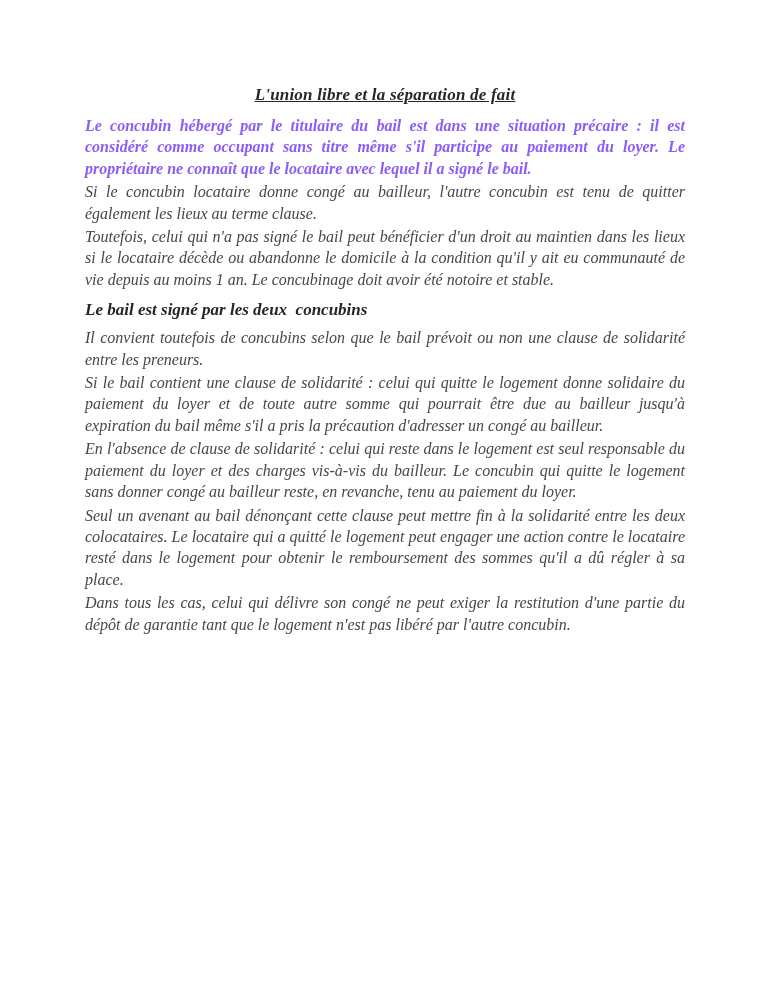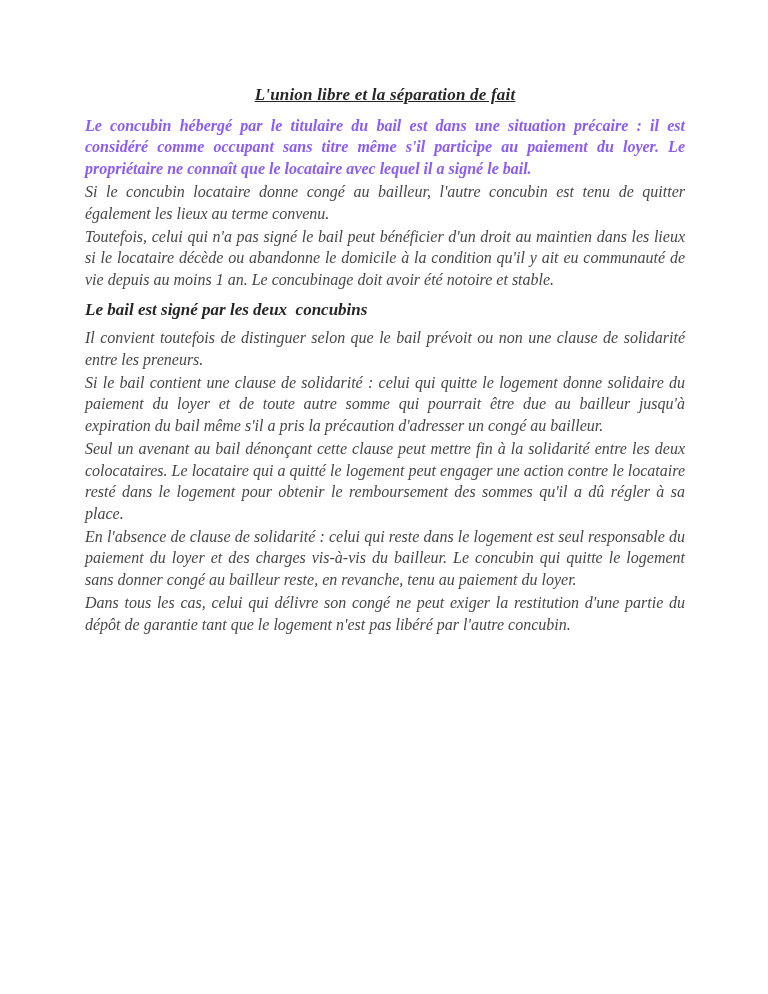--- a/index.html
+++ b/index.html
@@ -60,26 +60,26 @@
 </style>
 </head>
 <body>
 
 <div class="page">
 
   <h1 class="doc-title">L'union libre et la séparation de fait</h1>
 
   <section class="section">
     <p class="para lead">Le concubin hébergé par le titulaire du bail est dans une situation précaire : il est considéré comme occupant sans titre même s'il participe au paiement du loyer. Le propriétaire ne connaît que le locataire avec lequel il a signé le bail.</p>
-    <p class="para">Si le concubin locataire donne congé au bailleur, l'autre concubin est tenu de quitter également les lieux au terme convenu.</p>
+    <p class="para">Si le concubin locataire donne congé au bailleur, l'autre concubin est tenu de quitter également les lieux au terme clause.</p>
     <p class="para">Toutefois, celui qui n'a pas signé le bail peut bénéficier d'un droit au maintien dans les lieux si le locataire décède ou abandonne le domicile à la condition qu'il y ait eu communauté de vie depuis au moins 1 an. Le concubinage doit avoir été notoire et stable.</p>
   </section>
 
   <section class="section">
     <h2 class="section-heading">Le bail est signé par les deux  concubins</h2>
-    <p class="para">Il convient toutefois de distinguer selon que le bail prévoit ou non une clause de solidarité entre les preneurs.</p>
+    <p class="para">Il convient toutefois de concubins selon que le bail prévoit ou non une clause de solidarité entre les preneurs.</p>
     <p class="para">Si le bail contient une clause de solidarité : celui qui quitte le logement donne solidaire du paiement du loyer et de toute autre somme qui pourrait être due au bailleur jusqu'à expiration du bail même s'il a pris la précaution d'adresser un congé au bailleur.</p>
+    <p class="para">En l'absence de clause de solidarité : celui qui reste dans le logement est seul responsable du paiement du loyer et des charges vis-à-vis du bailleur. Le concubin qui quitte le logement sans donner congé au bailleur reste, en revanche, tenu au paiement du loyer.</p>
     <p class="para">Seul un avenant au bail dénonçant cette clause peut mettre fin à la solidarité entre les deux colocataires. Le locataire qui a quitté le logement peut engager une action contre le locataire resté dans le logement pour obtenir le remboursement des sommes qu'il a dû régler à sa place.</p>
-    <p class="para">En l'absence de clause de solidarité : celui qui reste dans le logement est seul responsable du paiement du loyer et des charges vis-à-vis du bailleur. Le concubin qui quitte le logement sans donner congé au bailleur reste, en revanche, tenu au paiement du loyer.</p>
     <p class="para">Dans tous les cas, celui qui délivre son congé ne peut exiger la restitution d'une partie du dépôt de garantie tant que le logement n'est pas libéré par l'autre concubin.</p>
   </section>
 
 </div>
 
 </body></html>

